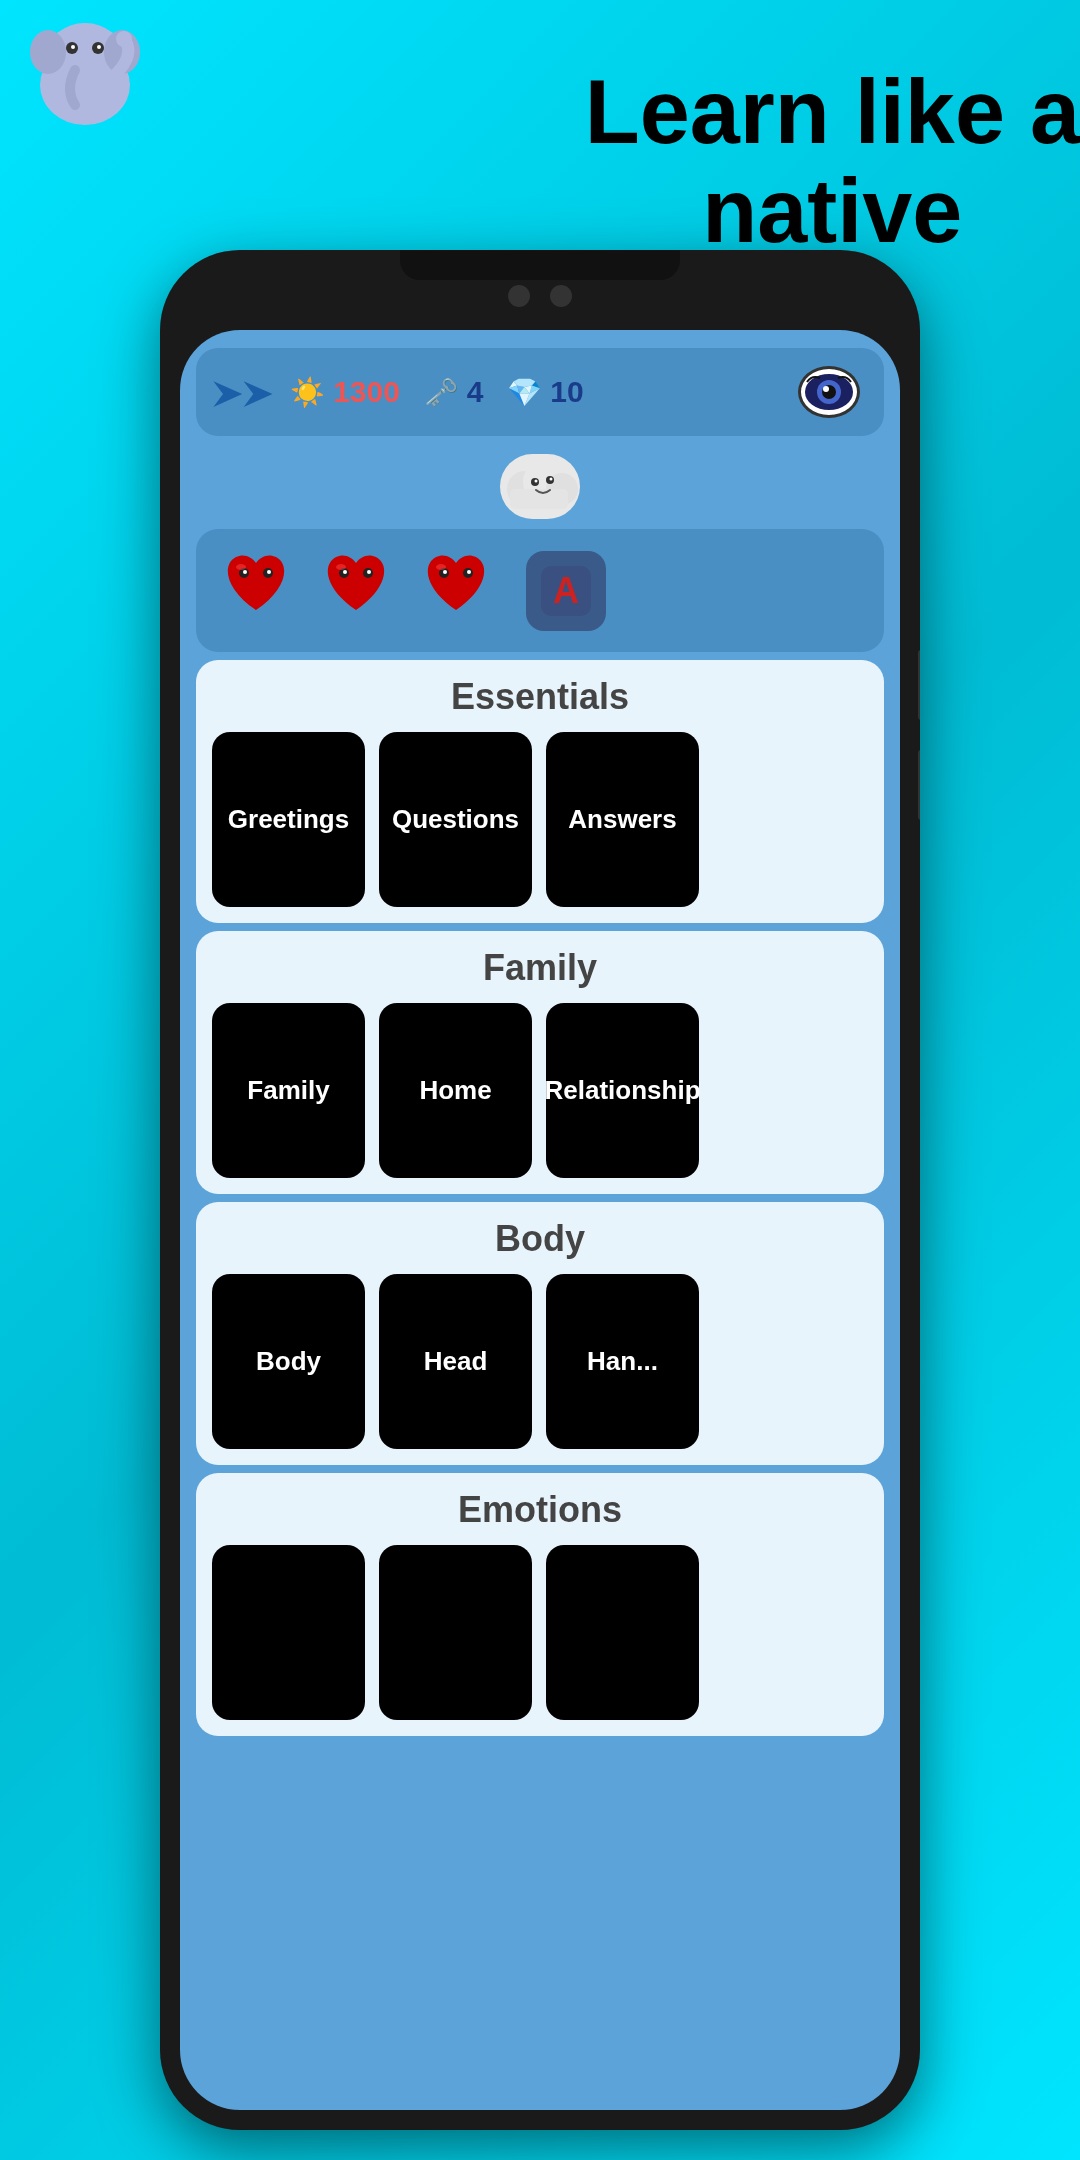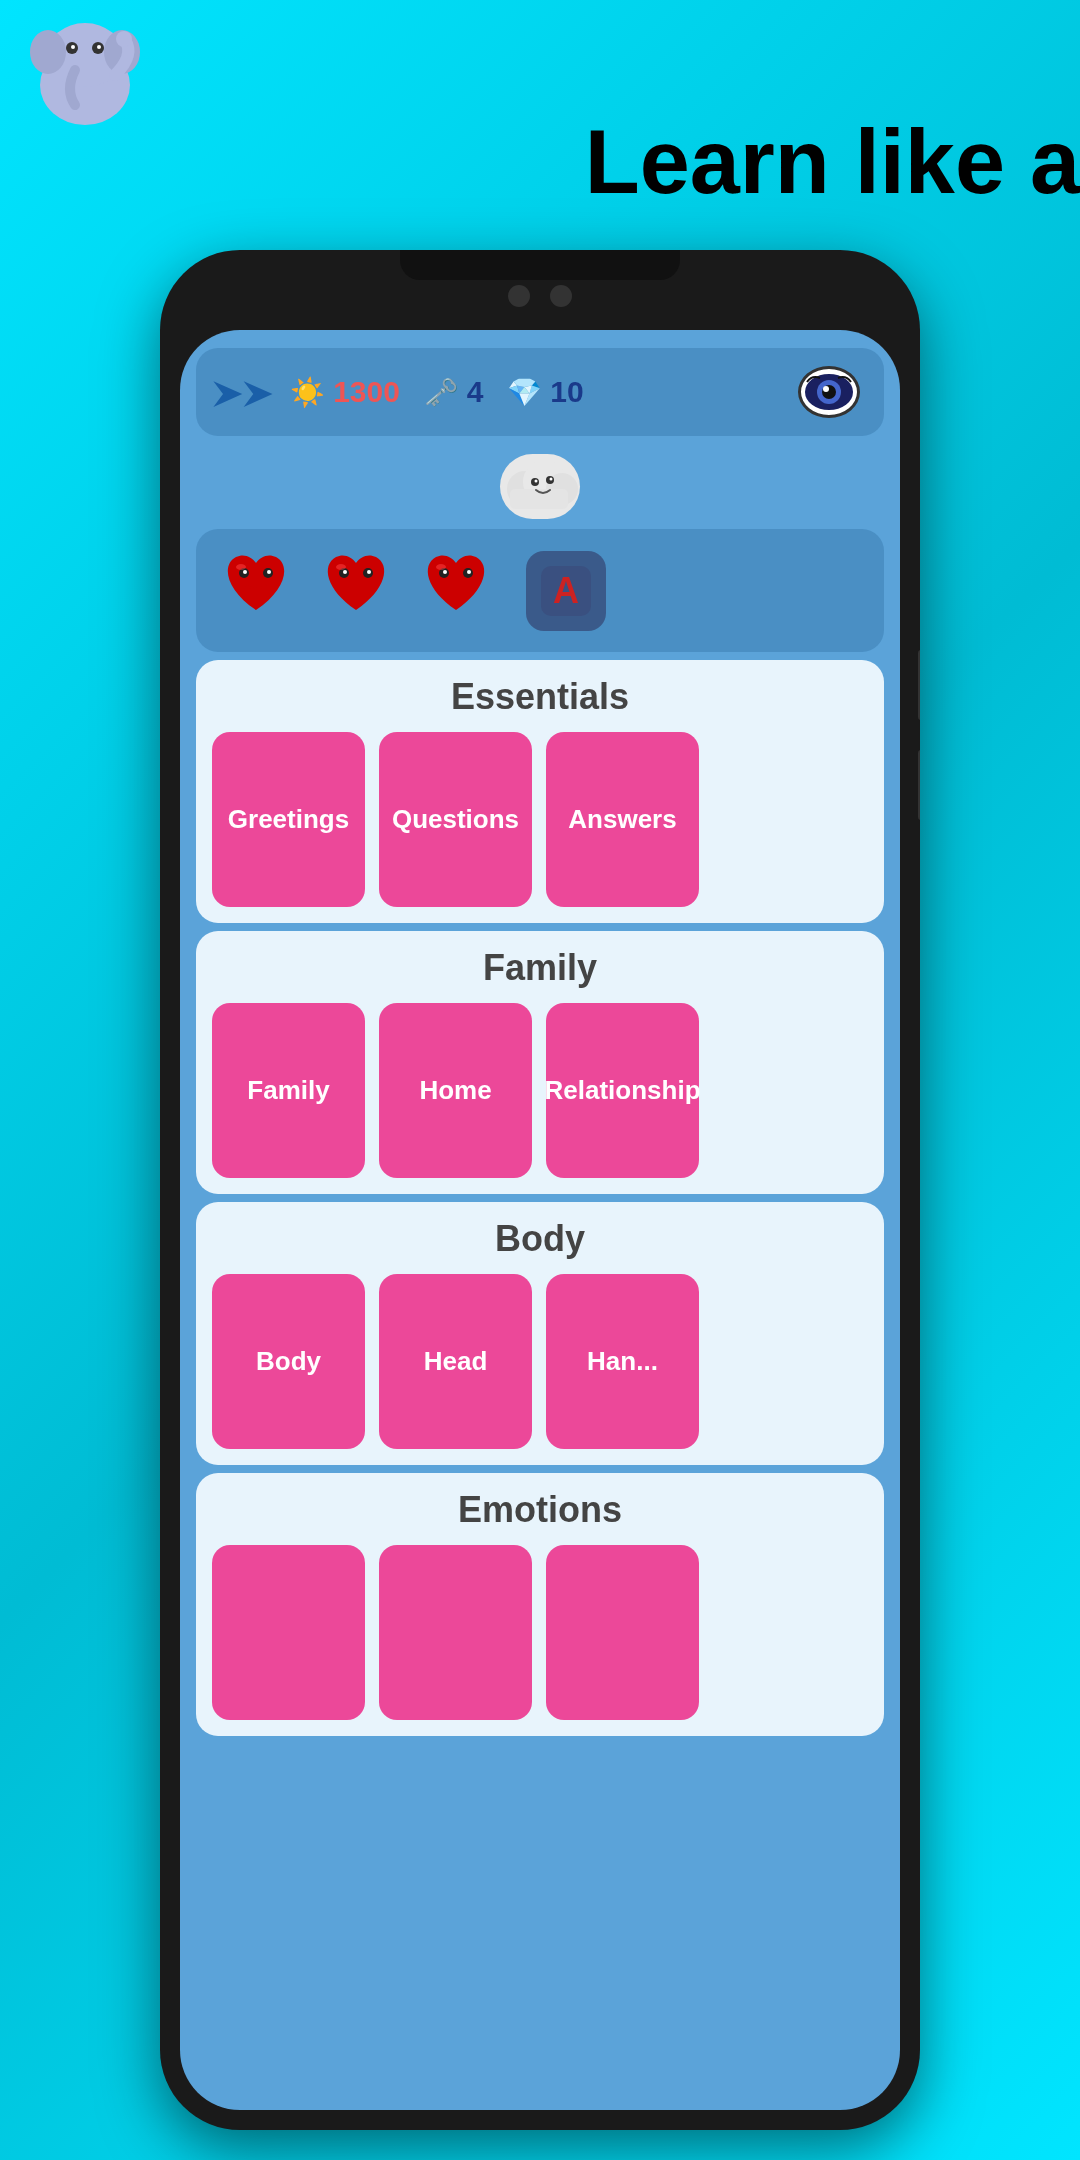--- a/index.html
+++ b/index.html
@@ -220,21 +220,21 @@
     .cards-grid {
       display: flex;
       gap: 14px;
       overflow: hidden;
     }
 
     .card {
       flex: 0 0 calc(25% - 11px);
       min-width: 140px;
       height: 175px;
-      background: #ec4899;
+      background: #000000;
       border-radius: 18px;
       display: flex;
       align-items: center;
       justify-content: center;
       cursor: pointer;
       transition: opacity 0.2s;
     }
 
     .card-label {
       font-size: 26px;
@@ -292,20 +292,21 @@
 
         <path d="M55 60 Q45 80 55 95" stroke="#a0a8d0" stroke-width="10" fill="none" stroke-linecap="round"></path>
 
         <path d="M95 65 Q115 45 105 30" stroke="#b0b8e0" stroke-width="12" fill="none" stroke-linecap="round"></path>
         <circle cx="104" cy="29" r="8" fill="#b0b8e0"></circle>
       </svg>
     </div>
 
     <h1 class="header-title">
       <span>Learn like a</span><br>
+      <span>native</span>
     </h1>
   </div>
 
   <div class="phone-frame">
     <div class="phone-notch"></div>
     <div class="camera-area">
       <div class="camera-dot"></div>
       <div class="camera-dot"></div>
     </div>
     <div class="phone-side-btn"></div>

